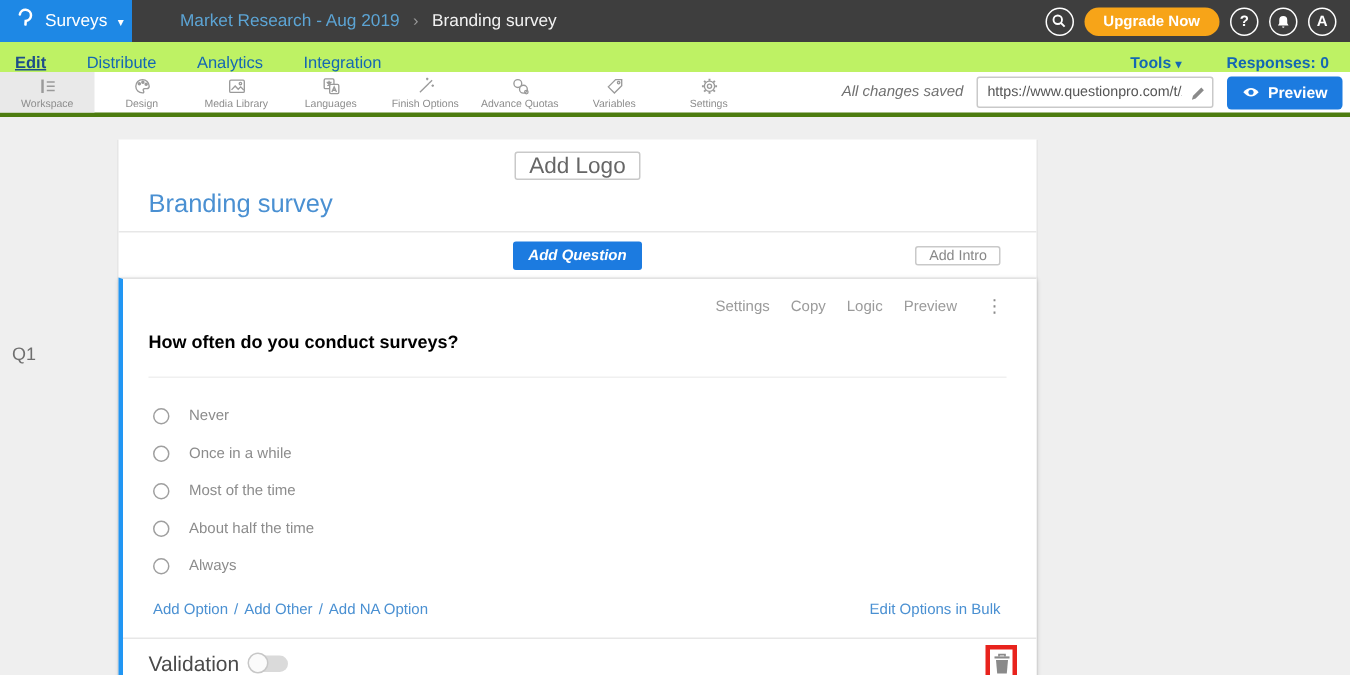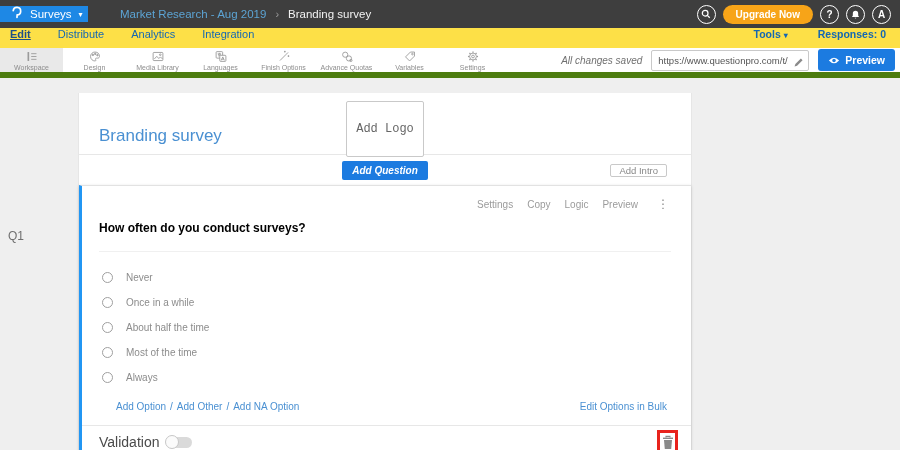--- a/index.html
+++ b/index.html
@@ -1,86 +1,86 @@
 <!DOCTYPE html>
 <html><head>
 <meta charset="utf-8">
 <style>
   * { margin:0; padding:0; box-sizing:border-box; }
   body { font-family:"Liberation Sans", sans-serif; background:#efefef; }
   .page { width:900px; height:450px; overflow:hidden; background:#efefef; position:relative; }
 
   
   .topbar { height:28px; background:#3e3e3e; display:flex; align-items:center; }
-  .logo-area { width:88px; height:16px; background:#1e88e5; display:flex; align-items:center; gap:6px; padding-left:9px; cursor:pointer; }
+  .logo-area { width:88px; height:28px; background:#1e88e5; display:flex; align-items:center; gap:6px; padding-left:9px; cursor:pointer; }
   .logo-area svg { flex:0 0 auto; }
   .logo-product { color:#fff; font-size:11.5px; }
   .logo-caret { color:#fff; font-size:8px; margin-left:1px; }
   .breadcrumb { display:flex; align-items:center; gap:9px; margin-left:32px; }
   .bc-parent { color:#5ca4d4; font-size:11.5px; cursor:pointer; }
   .bc-sep { color:#9a9a9a; font-size:11px; }
   .bc-current { color:#f2f2f2; font-size:11.5px; }
   .topbar-right { margin-left:auto; display:flex; align-items:center; gap:7px; padding-right:9px; }
   .circle-btn { width:19px; height:19px; border:1.5px solid #fff; border-radius:50%; color:#fff;
     display:flex; align-items:center; justify-content:center; font-size:10px; font-weight:bold; cursor:pointer; background:transparent; }
   .upgrade { background:#f7a418; color:#fff; border:none; border-radius:11px; padding:4px 13px;
     font-size:10px; font-weight:bold; font-family:inherit; cursor:pointer; }
 
   
-  .nav { height:20px; background:#fde047; display:flex; align-items:flex-start; padding:0 10px; }
+  .nav { height:20px; background:#bef264; display:flex; align-items:flex-end; padding:0 10px; }
   .nav-tab { font-size:11px; color:#1467b3; margin-right:27px; cursor:pointer; }
   .nav-tab.active { color:#1d4e89; font-weight:bold; text-decoration:underline; }
   .nav-right { margin-left:auto; display:flex; align-items:center; gap:30px; padding-right:4px; }
   .tools { font-size:10.5px; color:#1467b3; font-weight:bold; cursor:pointer; }
   .tools .caret { font-size:8px; }
   .responses { font-size:10.5px; color:#1467b3; font-weight:bold; }
 
   
-  .toolbar { height:30px; background:#fff; border-bottom:6px solid #4d7c0f; display:flex; align-items:stretch; }
+  .toolbar { height:30px; background:#fff; border-bottom:3px solid #4d7c0f; display:flex; align-items:stretch; }
   .tb-item { width:63px; display:flex; flex-direction:column; align-items:center; justify-content:center; gap:1px; cursor:pointer; }
   .tb-item.active { background:#e9e9e9; }
   .tb-icon { height:14px; display:flex; align-items:center; }
   .tb-icon svg { stroke:#9a9a9a; fill:none; stroke-width:1.1; }
   .tb-label { font-size:7px; color:#8d8d8d; white-space:nowrap; }
   .tb-right { margin-left:auto; display:flex; align-items:center; gap:9px; padding-right:5px; }
   .saved { font-style:italic; font-size:10px; color:#707070; }
   .url-box { position:relative; }
   .url-input { width:158px; height:21px; border:1px solid #c9c9c9; border-radius:2px; font-size:9.5px;
     color:#555; padding:2px 20px 2px 6px; font-family:inherit; background:#fff; }
   .pencil-icon { position:absolute; right:5px; top:4px; cursor:pointer; }
   .preview-btn { background:#1c7be0; color:#fff; border:none; border-radius:3px; padding:5px 10px;
     font-size:10.5px; font-weight:bold; font-family:inherit; display:flex; align-items:center; gap:5px; cursor:pointer; }
 
   
   .main { position:relative; height:372px; }
   .qnum { position:absolute; left:8px; top:136px; font-size:12px; color:#6f6f6f; }
   .card { margin:15px 0 0 78px; width:614px; background:#fff; border:1px solid #e6e6e6; border-top:none; }
   .card-head { position:relative; height:62px; border-bottom:1px solid #e7e7e7; text-align:center; }
-  .add-logo { margin-top:8px; padding:20px 9px; font-size:12px; color:#666; background:#fff;
-    border:1px solid #c9c9c9; border-radius:2px; font-family:Liberation Mono, monospace; cursor:pointer; }
+  .add-logo { margin-top:8px; padding:0 9px; font-size:15px; color:#666; background:#fff;
+    border:1px solid #c9c9c9; border-radius:2px; font-family:Liberation Sans, sans-serif; cursor:pointer; }
   .survey-title { position:absolute; left:20px; top:33px; font-size:17px; color:#4a90d2; cursor:text; }
   .btn-row { position:relative; height:30px; display:flex; align-items:center; justify-content:center; }
   .add-question { background:#1c7be0; color:#fff; border:none; border-radius:2px; padding:4px 10px;
     font-size:10px; font-weight:bold; font-family:inherit; cursor:pointer;font-style:italic; }
   .add-intro { position:absolute; right:24px; padding:0 8px; font-size:9.5px; color:#888; background:#fff;
     border:1px solid #c9c9c9; border-radius:2px; font-family:inherit; cursor:pointer; }
 
   
   .qblock { border-left:3px solid #2196f3; border-top:1px solid #e2e2e2; box-shadow:0 1px 3px rgba(0,0,0,0.18); }
   .qmenu { display:flex; justify-content:flex-end; align-items:center; gap:14px; padding:11px 22px 0 0;
     font-size:10px; color:#9b9b9b; }
   .qmenu span { cursor:pointer; }
   .dots { font-size:12px; color:#8a8a8a; margin-left:5px; }
   .qtitle-wrap { margin:10px 20px 0 17px; padding-bottom:16px; border-bottom:1px solid #f0f0f0; }
   .qtitle { font-size:12px; font-weight:bold; color:#000000; cursor:text; }
   .opts { padding:13px 0 0 20px; }
   .opt { display:flex; align-items:center; gap:13px; height:25px; }
   .radio { width:11px; height:11px; border:1px solid #9f9f9f; border-radius:50%; background:#fff; cursor:pointer; flex:0 0 auto; }
   .opt-label { font-size:10px; color:#8c8c8c; cursor:text;text-align:center; }
-  .addrow { display:flex; align-items:center; padding:11px 24px 13px 34px; font-size:10px; color:#4a90d2; }
+  .addrow { display:flex; align-items:center; padding:11px 24px 13px 20px; font-size:10px; color:#4a90d2; }
   .addrow .lnk { cursor:pointer; }
   .addrow .sep { margin:0 4px; color:#4a90d2; }
   .bulk { margin-left:auto; cursor:pointer; }
   .qfooter { border-top:1px solid #e7e7e7; display:flex; align-items:center; padding:7px 13px 7px 17px; height:33px; }
   .vlabel { font-size:14px; color:#4a4a4a; }
   .toggle { width:25px; height:11px; background:#dadada; border-radius:6px; margin-left:8px; position:relative; cursor:pointer; }
   .knob { position:absolute; left:-2px; top:-2px; width:14px; height:14px; background:#fbfbfb; border:1px solid #c7c7c7; border-radius:50%; }
   .trash-wrap { margin-left:auto; border:3px solid #e8231d; width:21px; height:25px;
     display:flex; align-items:center; justify-content:center; cursor:pointer; background:#fff; }
 </style>
@@ -281,25 +281,25 @@
           <div class="opt">
             <span class="radio"></span>
             <span class="opt-label">Never</span>
           </div>
           <div class="opt">
             <span class="radio"></span>
             <span class="opt-label">Once in a while</span>
           </div>
           <div class="opt">
             <span class="radio"></span>
+            <span class="opt-label">Most of the time</span>
+          </div>
+          <div class="opt">
+            <span class="radio"></span>
             <span class="opt-label">About half the time</span>
-          </div>
-          <div class="opt">
-            <span class="radio"></span>
-            <span class="opt-label">Most of the time</span>
           </div>
           <div class="opt">
             <span class="radio"></span>
             <span class="opt-label">Always</span>
           </div>
         </div>
 
         <div class="addrow">
           <span class="lnk">Add Option</span>
           <span class="sep">/</span>

